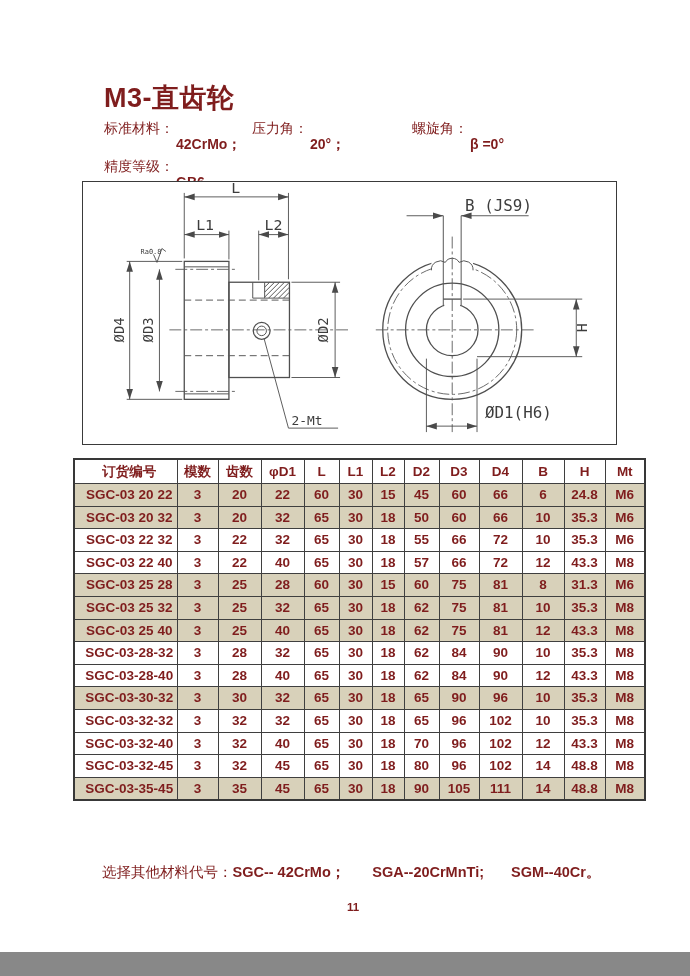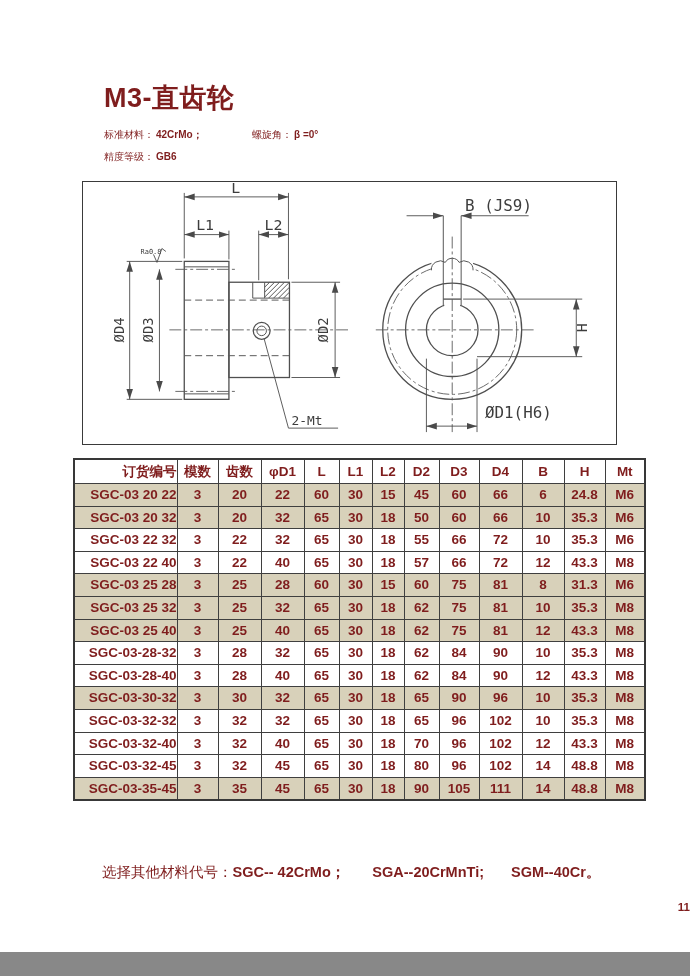--- a/index.html
+++ b/index.html
@@ -5,50 +5,50 @@
   html,body{margin:0;padding:0;background:#888;}
   .page{
     position:relative;width:690px;height:952px;background:#ffffff;
     font-family:"Liberation Sans",sans-serif;color:#7f1d1d;overflow:hidden;
     margin:0 auto;
   }
   .title{
     position:absolute;left:104px;top:80px;font-size:27px;font-weight:600;
     letter-spacing:0.5px;
   }
-  .specs{position:absolute;left:104px;top:124px;width:520px;font-size:10px;}
+  .specs{position:absolute;left:104px;top:118px;width:520px;font-size:14px;}
   .spec-row{display:flex;line-height:21.5px;}
   .spec-item{display:flex;white-space:nowrap;}
   .spec-item.c1{width:148px;}
   .spec-item.c2{width:160px;}
   .spec-item.c3{flex:1;}
   .sl{font-family:"Liberation Serif",serif;}
-  .sv{font-weight:bold;margin-left:2px;}
+  .sv{font-weight:bold;margin-left:2px;margin-top:16px;}
   .drawing{
     position:absolute;left:82px;top:181px;width:535px;height:264px;
     border:1.5px solid #3a3a3a;box-sizing:border-box;background:#fff;
   }
   .drawing svg{display:block;width:100%;height:100%;}
   table.gear{
     position:absolute;left:73px;top:458px;width:571px;
     border-collapse:collapse;table-layout:fixed;
     font-size:13.5px;font-weight:bold;text-align:center;
     border:2px solid #383838;
   }
   table.gear th, table.gear td{
     border:1.6px solid #3f3f3f;padding:0;height:21.6px;line-height:21.6px;
     overflow:hidden;white-space:nowrap;
   }
   table.gear th{height:23px;line-height:23px;font-weight:bold;background:#ffffff;}
-  table.gear th:first-child, table.gear td:first-child{text-align:right;padding-left:7px;}
+  table.gear th:first-child, table.gear td:first-child{text-align:center;padding-left:7px;}
   .footnote{position:absolute;left:102px;top:863px;font-size:14.5px;white-space:nowrap;}
   .footnote .nl{font-family:"Liberation Serif",serif;}
   .footnote .mat{font-weight:bold;margin-right:27px;}
   .footnote .mat:last-child{margin-right:0;}
-  .pagenum{position:absolute;left:0;right:0;top:901px;text-align:right;
+  .pagenum{position:absolute;left:0;right:0;top:901px;text-align:center;
     font-size:11.5px;font-weight:bold;margin-left:16px;}
   
   .ol{stroke:#4f4f4f;stroke-width:1.3;fill:none;}          
   .tl{stroke:#565656;stroke-width:1;fill:none;}            
   .dl{stroke:#5a5a5a;stroke-width:1;fill:none;stroke-dasharray:7 4;}      
   .cl{stroke:#5a5a5a;stroke-width:0.9;fill:none;stroke-dasharray:12 3 3 3;} 
   .dim{stroke:#4a4a4a;stroke-width:0.9;fill:none;}
   .dtext{font-family:"DejaVu Sans Mono",monospace;fill:#3d3d3d;}
 </style>
 </head>
@@ -56,20 +56,24 @@
 
 <div class="page">
 
   <div class="title">M3-直齿轮</div>
 
   <div class="specs">
     <div class="spec-row">
       <span class="spec-item c1">
           <span class="sl">标准材料：</span>
           <span class="sv">42CrMo；</span>
+        </span>
+      <span class="spec-item c2">
+          <span class="sl">压力角：</span>
+          <span class="sv">20°；</span>
         </span>
       <span class="spec-item c3">
           <span class="sl">螺旋角：</span>
           <span class="sv">β =0°</span>
         </span>
     </div>
     <div class="spec-row">
       <span class="spec-item c1">
           <span class="sl">精度等级：</span>
           <span class="sv">GB6</span>

